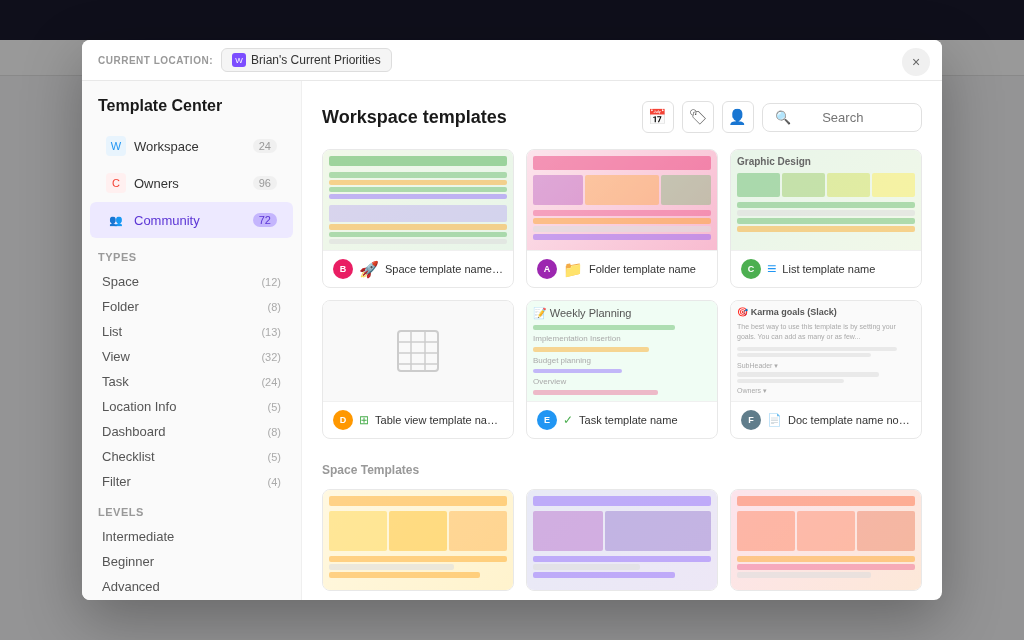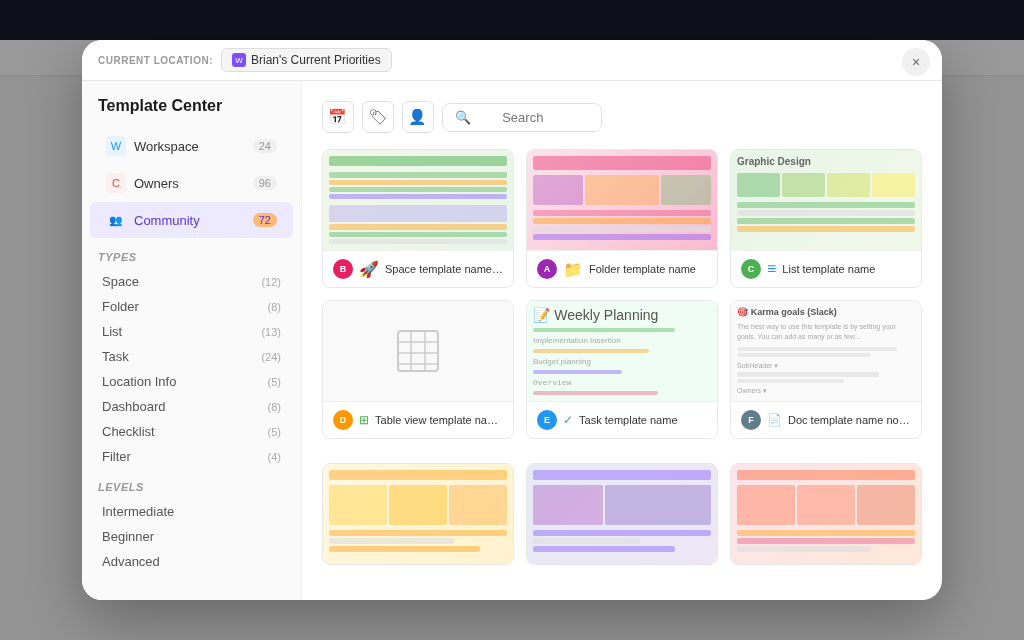--- a/index.html
+++ b/index.html
@@ -40,21 +40,21 @@
       inset: 0;
       background: rgba(0,0,0,0.4);
       display: flex;
       align-items: center;
       justify-content: center;
       z-index: 100;
     }
 
     .modal {
       background: #fff;
-      border-radius: 20px;
+      border-radius: 8px;
       width: 860px;
       height: 560px;
       display: flex;
       flex-direction: column;
       overflow: hidden;
       box-shadow: 0 20px 60px rgba(0,0,0,0.3);
       position: relative;
     }
 
     
@@ -169,30 +169,29 @@
     .nav-icon.clickup { background: #fff0f0; color: #f44336; }
     .nav-icon.community { background: #ede9ff; color: #7c4dff; }
 
     .nav-count {
       font-size: 11px;
       color: #999;
       background: #f0f0f0;
       padding: 1px 6px;
       border-radius: 10px;
     }
-    .nav-count.active { background: #fdba74; color: #5b35d5; }
+    .nav-count.active { background: #c4b5fd; color: #5b35d5; }
 
     .sidebar-section-title {
       font-size: 11px;
       font-weight: 600;
       color: #999;
       text-transform: uppercase;
       letter-spacing: 0.5px;
       padding: 12px 16px 6px;
-      font-style: italic;
     }
 
     .sidebar-type-item {
       display: flex;
       align-items: center;
       justify-content: space-between;
       padding: 5px 16px;
       cursor: pointer;
       font-size: 13px;
       color: #555;
@@ -414,20 +413,24 @@
         </div>
         <div class="sidebar-type-item">
           <span>Folder</span>
           <span class="type-count">(8)</span>
         </div>
         <div class="sidebar-type-item">
           <span>List</span>
           <span class="type-count">(13)</span>
         </div>
         <div class="sidebar-type-item">
+          <span>View</span>
+          <span class="type-count">(32)</span>
+        </div>
+        <div class="sidebar-type-item">
           <span>Task</span>
           <span class="type-count">(24)</span>
         </div>
         <div class="sidebar-type-item">
           <span>Location Info</span>
           <span class="type-count">(5)</span>
         </div>
         <div class="sidebar-type-item">
           <span>Dashboard</span>
           <span class="type-count">(8)</span>
@@ -443,20 +446,21 @@
 
         <div class="sidebar-section-title">Levels</div>
         <div class="sidebar-level-item">Intermediate</div>
         <div class="sidebar-level-item">Beginner</div>
         <div class="sidebar-level-item">Advanced</div>
       </div>
 
       <div class="main-content">
 
         <div class="main-header">
+          <h2 class="main-title">Workspace templates</h2>
           <div class="main-header-actions">
             <button class="header-icon-btn" title="Calendar view">📅</button>
             <button class="header-icon-btn" title="Tags">🏷</button>
             <button class="header-icon-btn" title="User">👤</button>
             <div class="search-box">
               <span class="search-icon-sm">🔍</span>
               <input type="text" placeholder="Search" style="">
             </div>
           </div>
         </div>
@@ -544,27 +548,27 @@
             <div class="template-footer">
               <div class="user-avatar-circle" style="background:#ff9800;">D</div>
               <span style="color:#4caf50;font-size:12px;">⊞</span>
               <span class="template-name">Table view template name s...</span>
             </div>
           </div>
 
           <div class="template-card">
             <div class="template-thumb" style="background: #f0fdf4;">
               <div class="thumb-img-mock">
-                <div style="font-size:14px;color:#555;margin-bottom:3px;">📝 Weekly Planning</div>
+                <div style="font-size:11px;color:#555;margin-bottom:3px;">📝 Weekly Planning</div>
                 <div class="thumb-row-mock green" style="width:80%;"></div>
                 <div style="font-size:8px;color:#aaa;margin:2px 0;">Implementation Insertion</div>
                 <div class="thumb-row-mock orange" style="width:65%;"></div>
                 <div style="font-size:8px;color:#aaa;margin:2px 0;">Budget planning</div>
                 <div class="thumb-row-mock colored" style="width:50%;"></div>
-                <div style="font-size:8px;color:#aaa;margin:2px 0;font-family:Liberation Mono, monospace;">Overview</div>
+                <div style="font-size:8px;color:#aaa;margin:2px 0;">Overview</div>
                 <div class="thumb-row-mock pink" style="width:70%;"></div>
               </div>
             </div>
             <div class="template-footer">
               <div class="user-avatar-circle" style="background:#2196f3;">E</div>
               <span style="color:#4caf50;font-size:12px;">✓</span>
               <span class="template-name">Task template name</span>
             </div>
           </div>
 
@@ -583,20 +587,21 @@
             </div>
             <div class="template-footer">
               <div class="user-avatar-circle" style="background:#607d8b;">F</div>
               <span style="color:#9e9e9e;font-size:12px;">📄</span>
               <span class="template-name">Doc template name not that...</span>
             </div>
           </div>
 
         </div>
 
+        <div class="section-label">Space templates</div>
 
         <div class="templates-grid">
 
           <div class="template-card">
             <div class="template-thumb" style="background: linear-gradient(135deg, #fff8e1 0%, #fff3cd 100%);">
               <div class="thumb-img-mock">
                 <div style="height:10px;background:#ff9800;border-radius:2px;opacity:0.4;margin-bottom:3px;"></div>
                 <div style="display:flex;gap:2px;height:40px;margin-bottom:3px;">
                   <div style="flex:1;background:#ffd54f;border-radius:2px;opacity:0.5;"></div>
                   <div style="flex:1;background:#ffb300;border-radius:2px;opacity:0.4;"></div>

